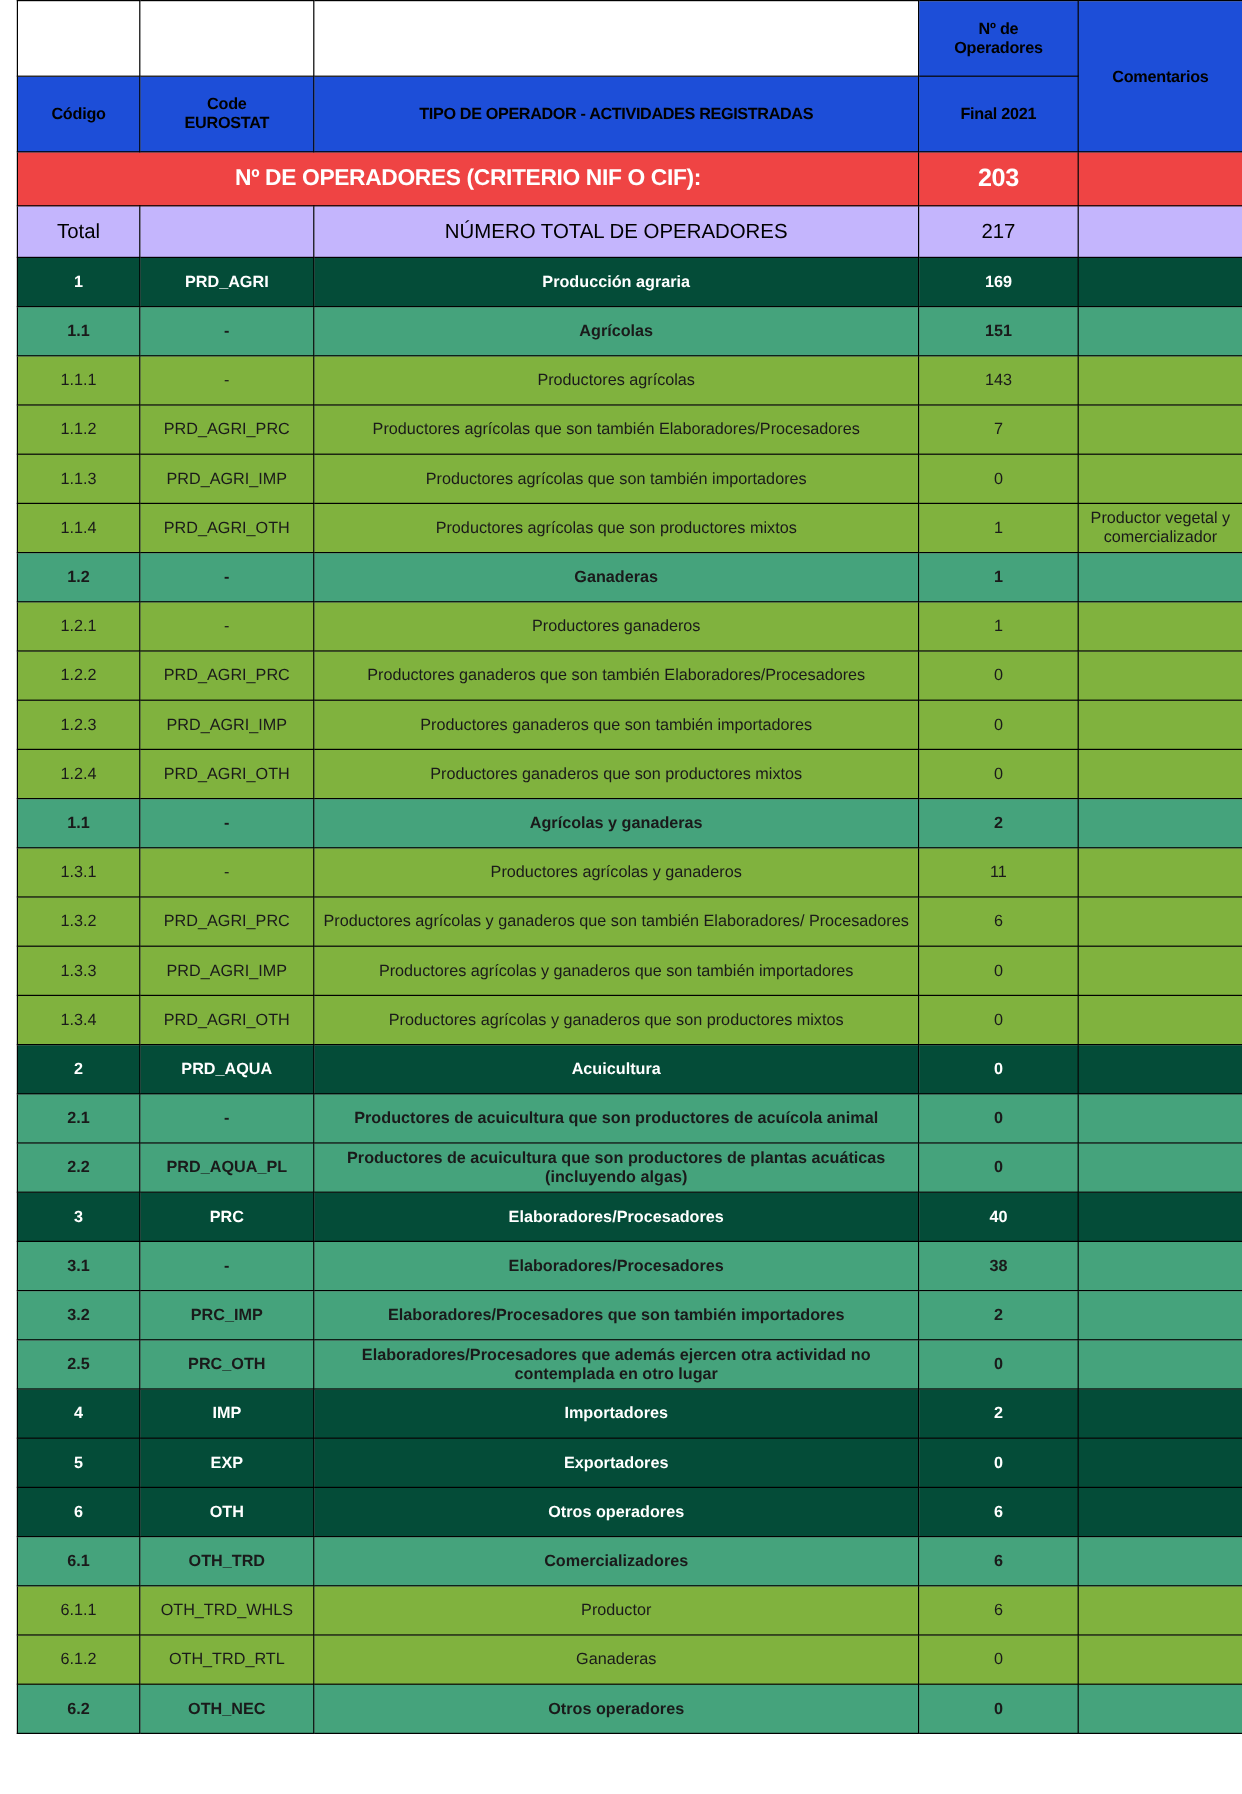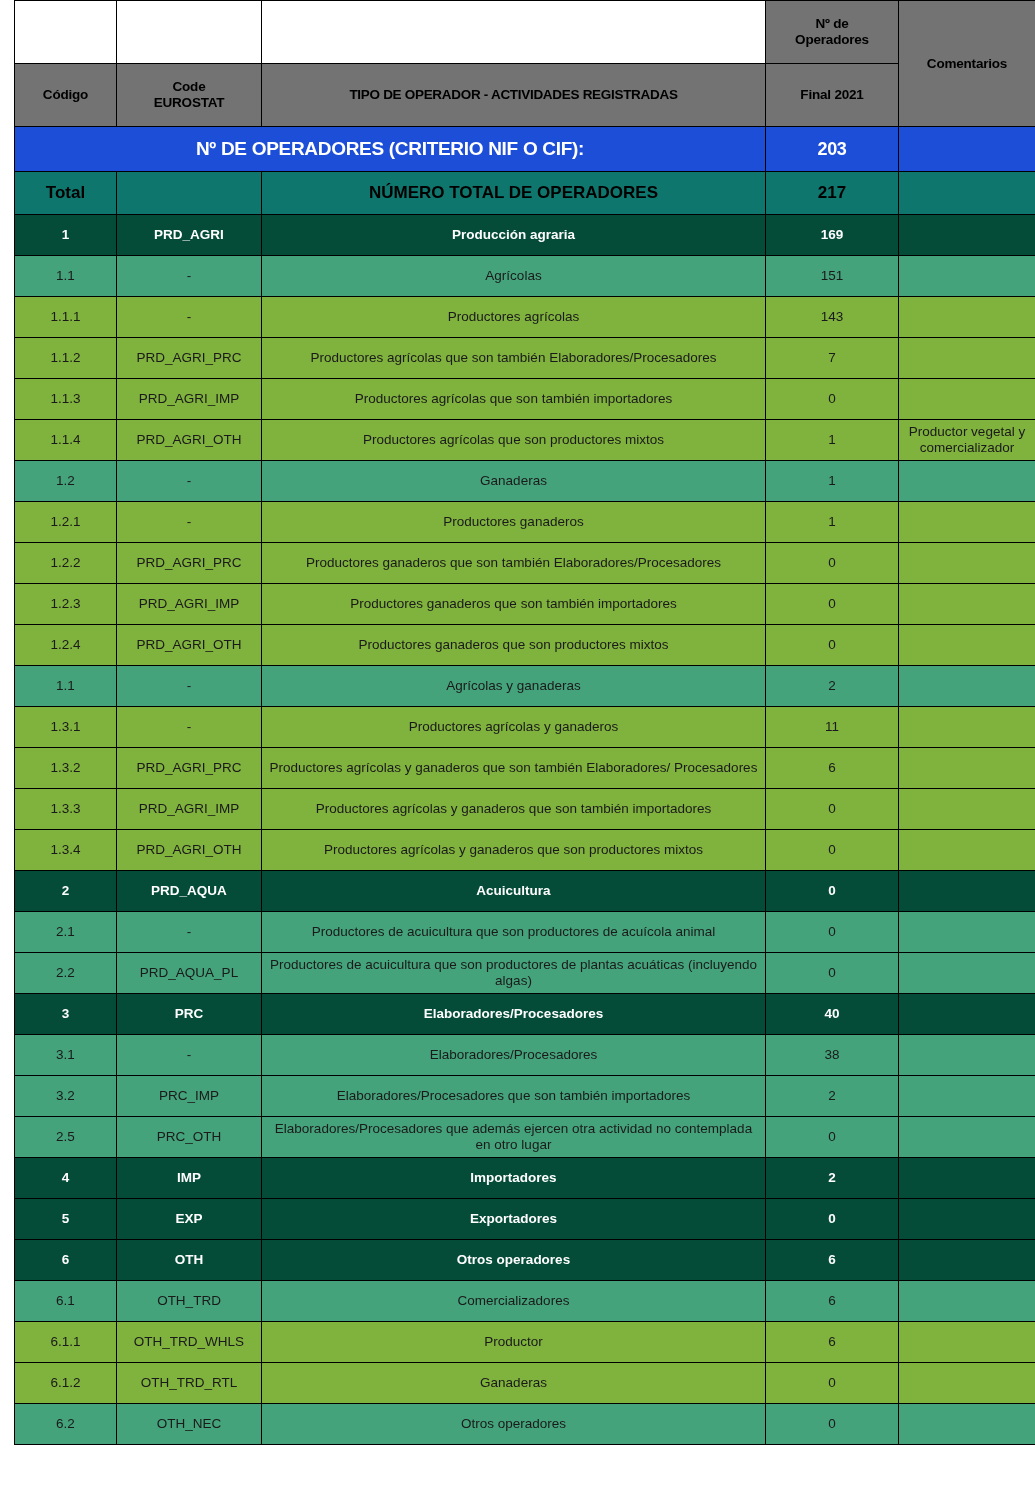--- a/index.html
+++ b/index.html
@@ -32,67 +32,67 @@
   }
   
   col.c-codigo{width:102px;}
   col.c-code{width:145px;}
   col.c-tipo{width:504px;}
   col.c-num{width:133px;}
   col.c-com{width:137px;}
 
   
   .hdr{
-    background:#737373;
+    background:#1d4ed8;
     color:#000000;
     font-weight:bold;
     font-size:14px;
     letter-spacing:-0.2px;
   }
   .hdr-blank{
     border:none;
     background:#ffffff;
   }
   .hdr-tall{height:56px;}
   .hdr-tipo{font-size:15px;letter-spacing:-0.3px;}
 
   
   tr.band-grey td{
-    background:#1d4ed8;
+    background:#ef4444;
     color:#ffffff;
     font-weight:bold;
     font-size:19px;
     letter-spacing:-0.3px;
     height:38px;
   }
-  tr.band-grey td.num{font-size:18px;}
+  tr.band-grey td.num{font-size:21px;}
 
   
   tr.band-total td{
-    background:#0f766e;
+    background:#c4b5fd;
     color:#000000;
-    font-weight:bold;
+    font-weight:normal;
     font-size:17px;
     height:36px;
   }
   tr.band-total td.code-col{font-size:14px;}
 
   
   tr.lvl-dark td{
     background:#044c38;
     color:#ffffff;
     font-weight:bold;
     font-size:13.5px;
     height:34px;
   }
   
   tr.lvl-teal td{
     background:#45a37c;
     color:#1a1a1a;
-    font-weight:normal;
+    font-weight:bold;
     font-size:13.5px;
     height:34px;
   }
   
   tr.lvl-light td{
     background:#80b23e;
     color:#1a1a1a;
     font-weight:normal;
     font-size:13.5px;
     height:34px;

